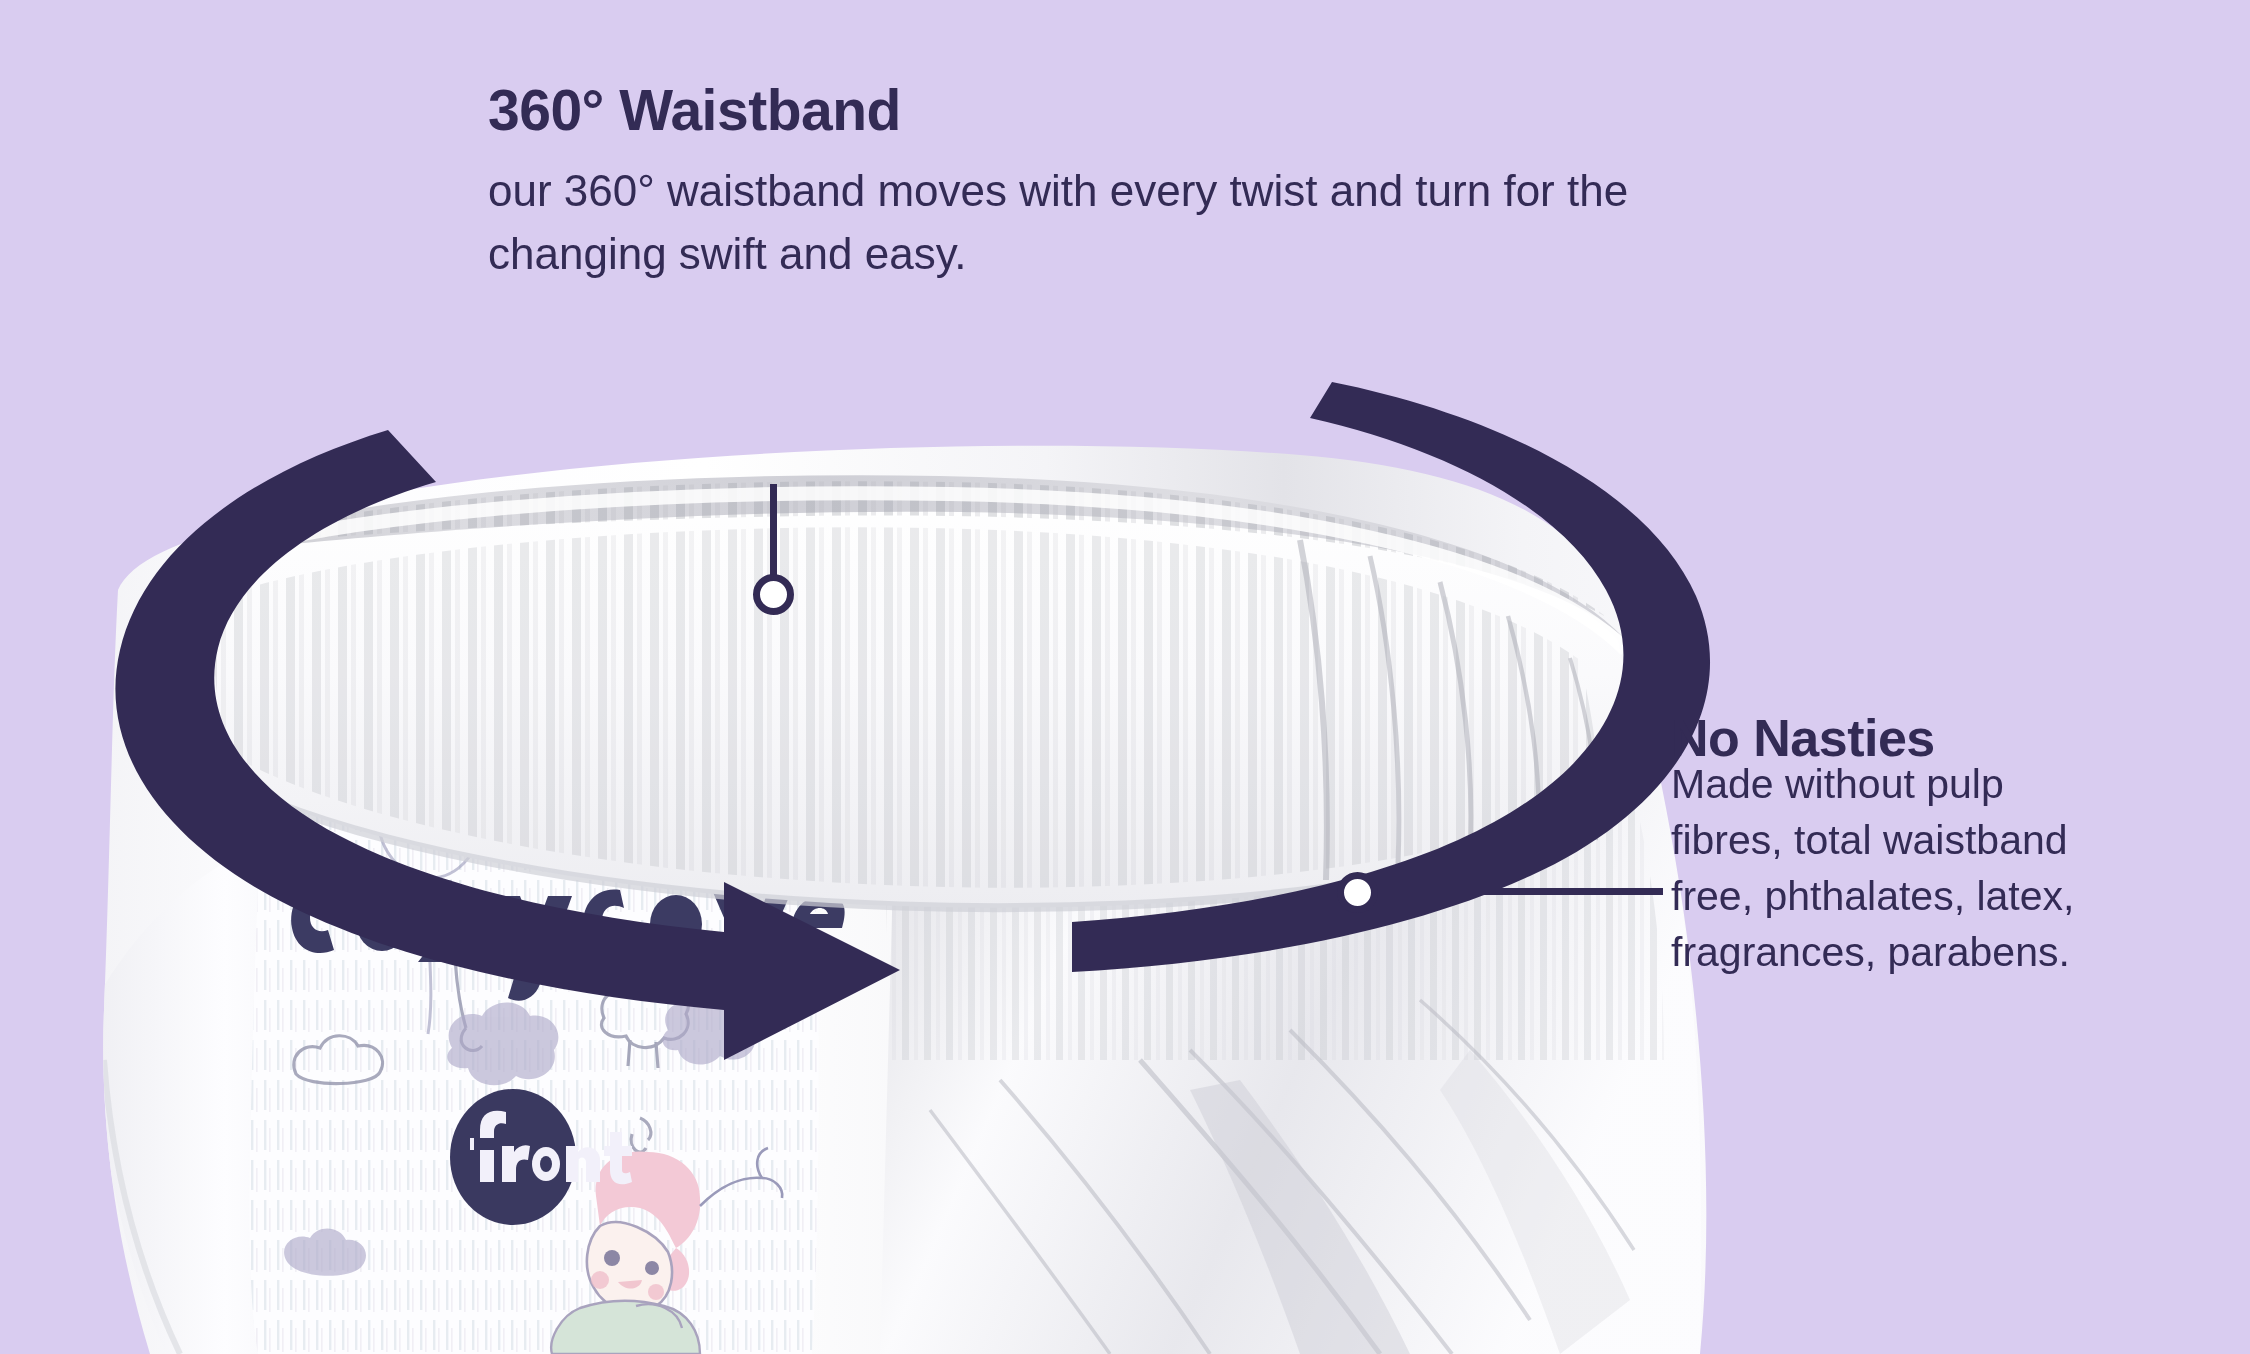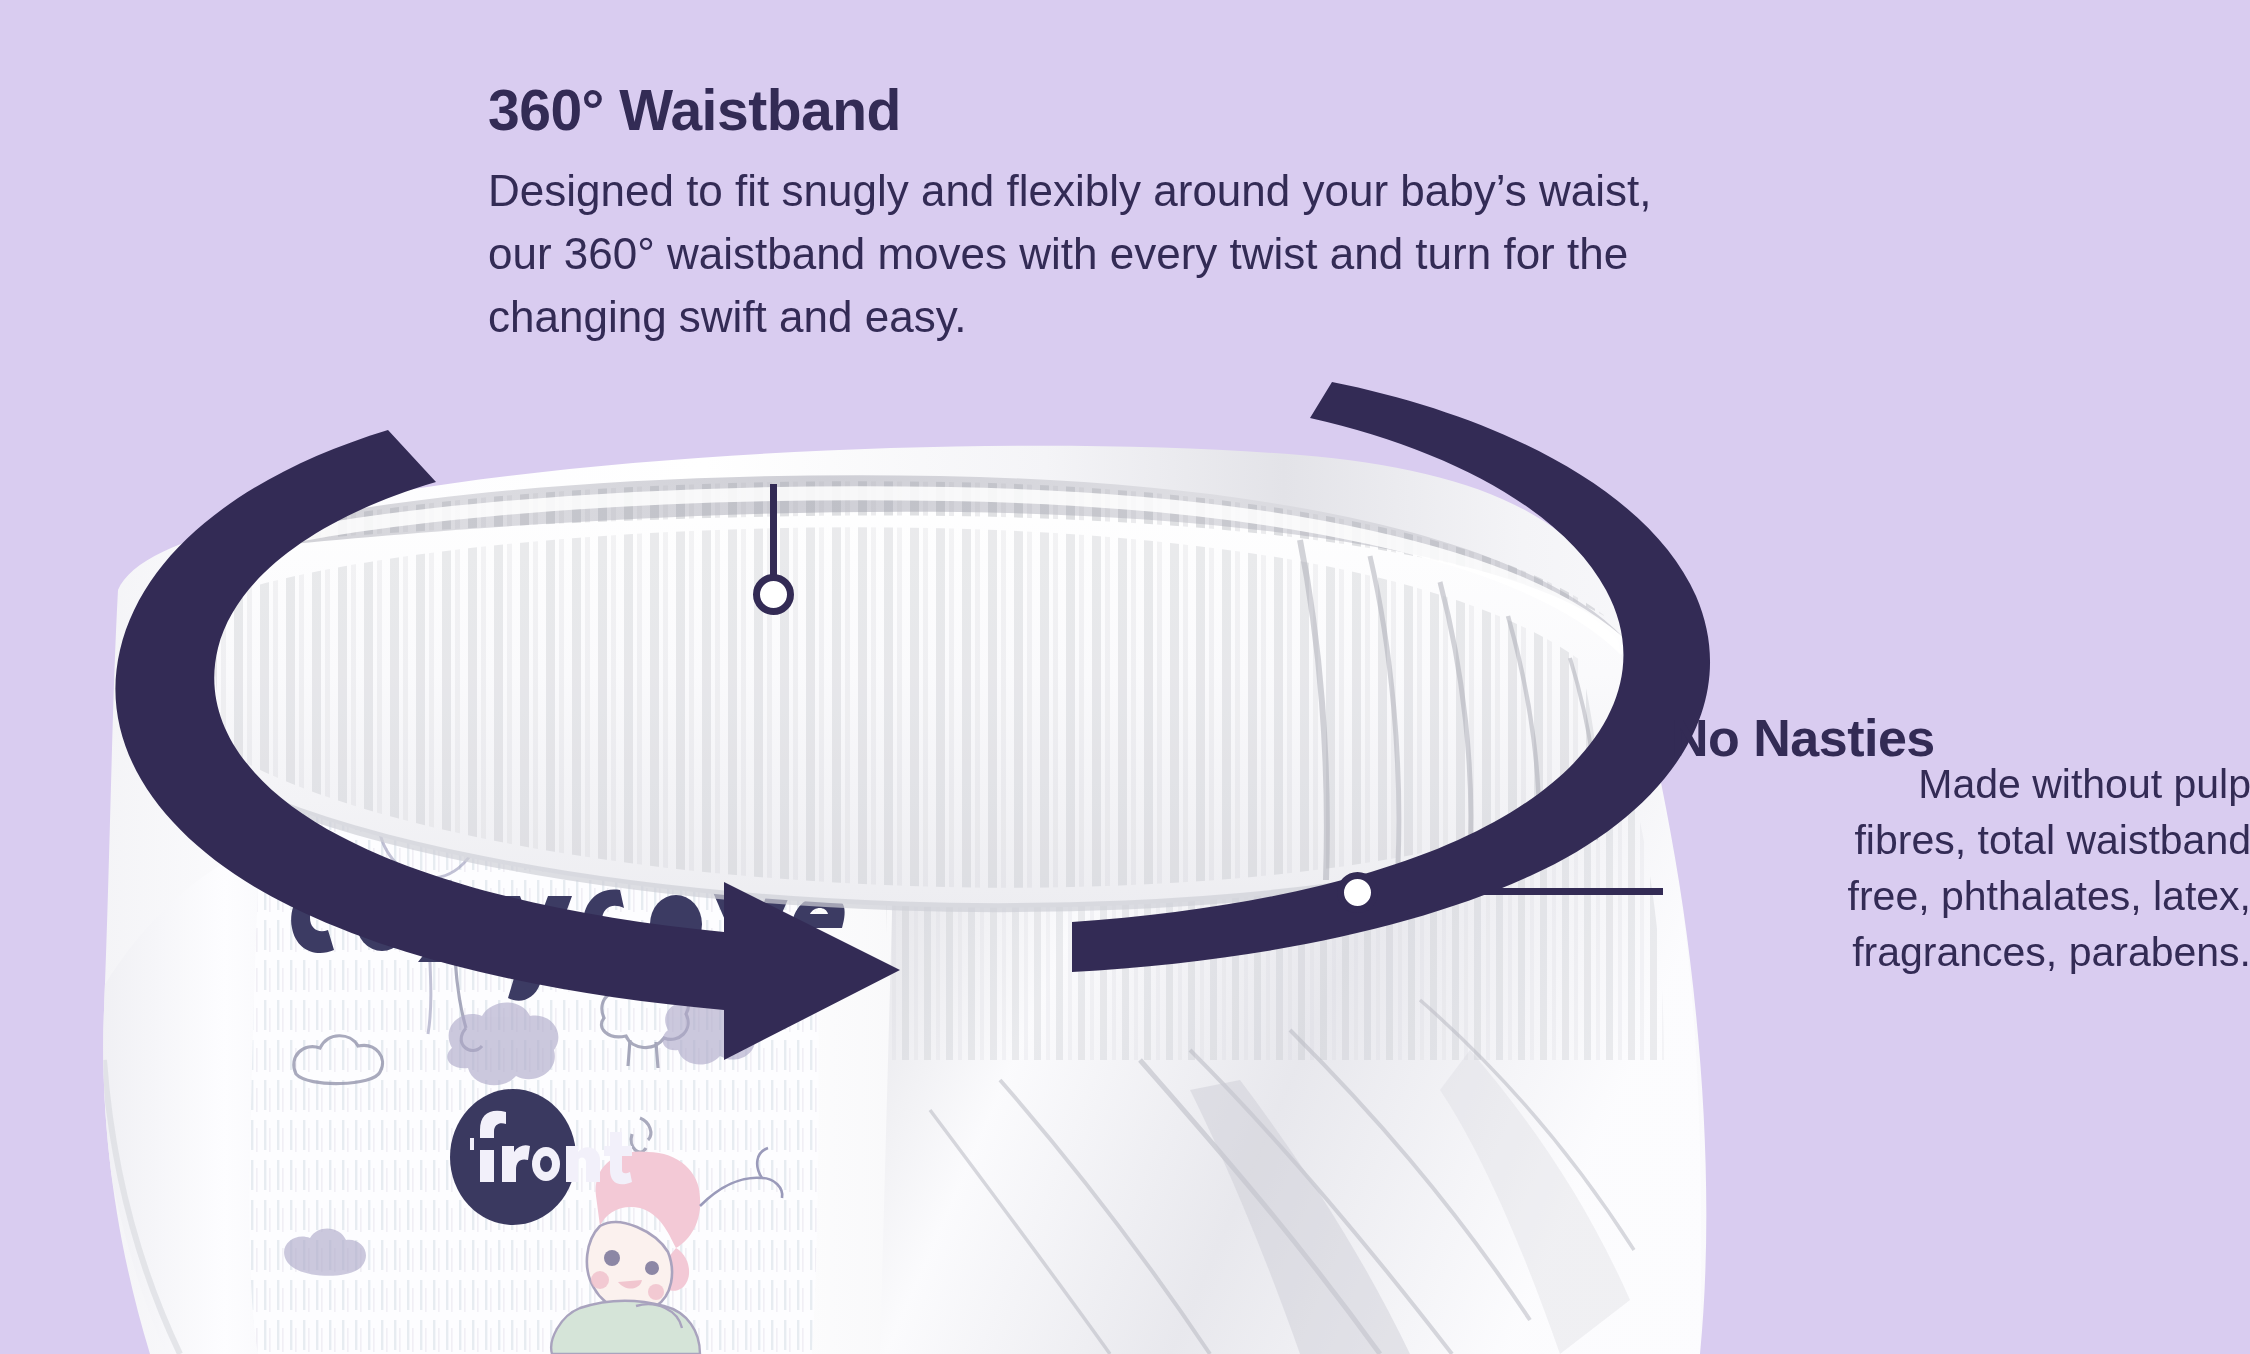--- a/index.html
+++ b/index.html
@@ -86,21 +86,20 @@
     font-size: 52px;
     line-height: 1.0;
   }
   #nasties-block .callout-body {
     font-size: 41px;
     line-height: 1.0;
   }
   #nasties-block .callout-body .line {
     display: block;
     margin-bottom: 15px;
-    text-align: right;
   }
 
   
   .leader-line { position: absolute; background: #332B55; }
   .leader-ring {
     position: absolute;
     border: 7px solid #332B55;
     background: #FFFFFF;
     border-radius: 50%;
   }
@@ -470,21 +469,20 @@
                Z"></path>
     </g>
 
   </svg>
 
   <div id="annotation-layer">
 
     <div class="callout-block" id="waistband-block">
       <div class="callout-title">360° Waistband</div>
       <div class="callout-body">
-        <span class="line">Designed to fit snugly and flexibly around your baby’s waist,</span>
         <span class="line">our 360° waistband moves with every twist and turn for the</span>
         <span class="line">changing swift and easy.</span>
       </div>
     </div>
 
     <div class="leader-line" id="waistband-leader-line"></div>
     <div class="leader-ring" id="waistband-leader-ring"></div>
 
     <div class="callout-block" id="nasties-block">
       <div class="callout-title">No Nasties</div>

